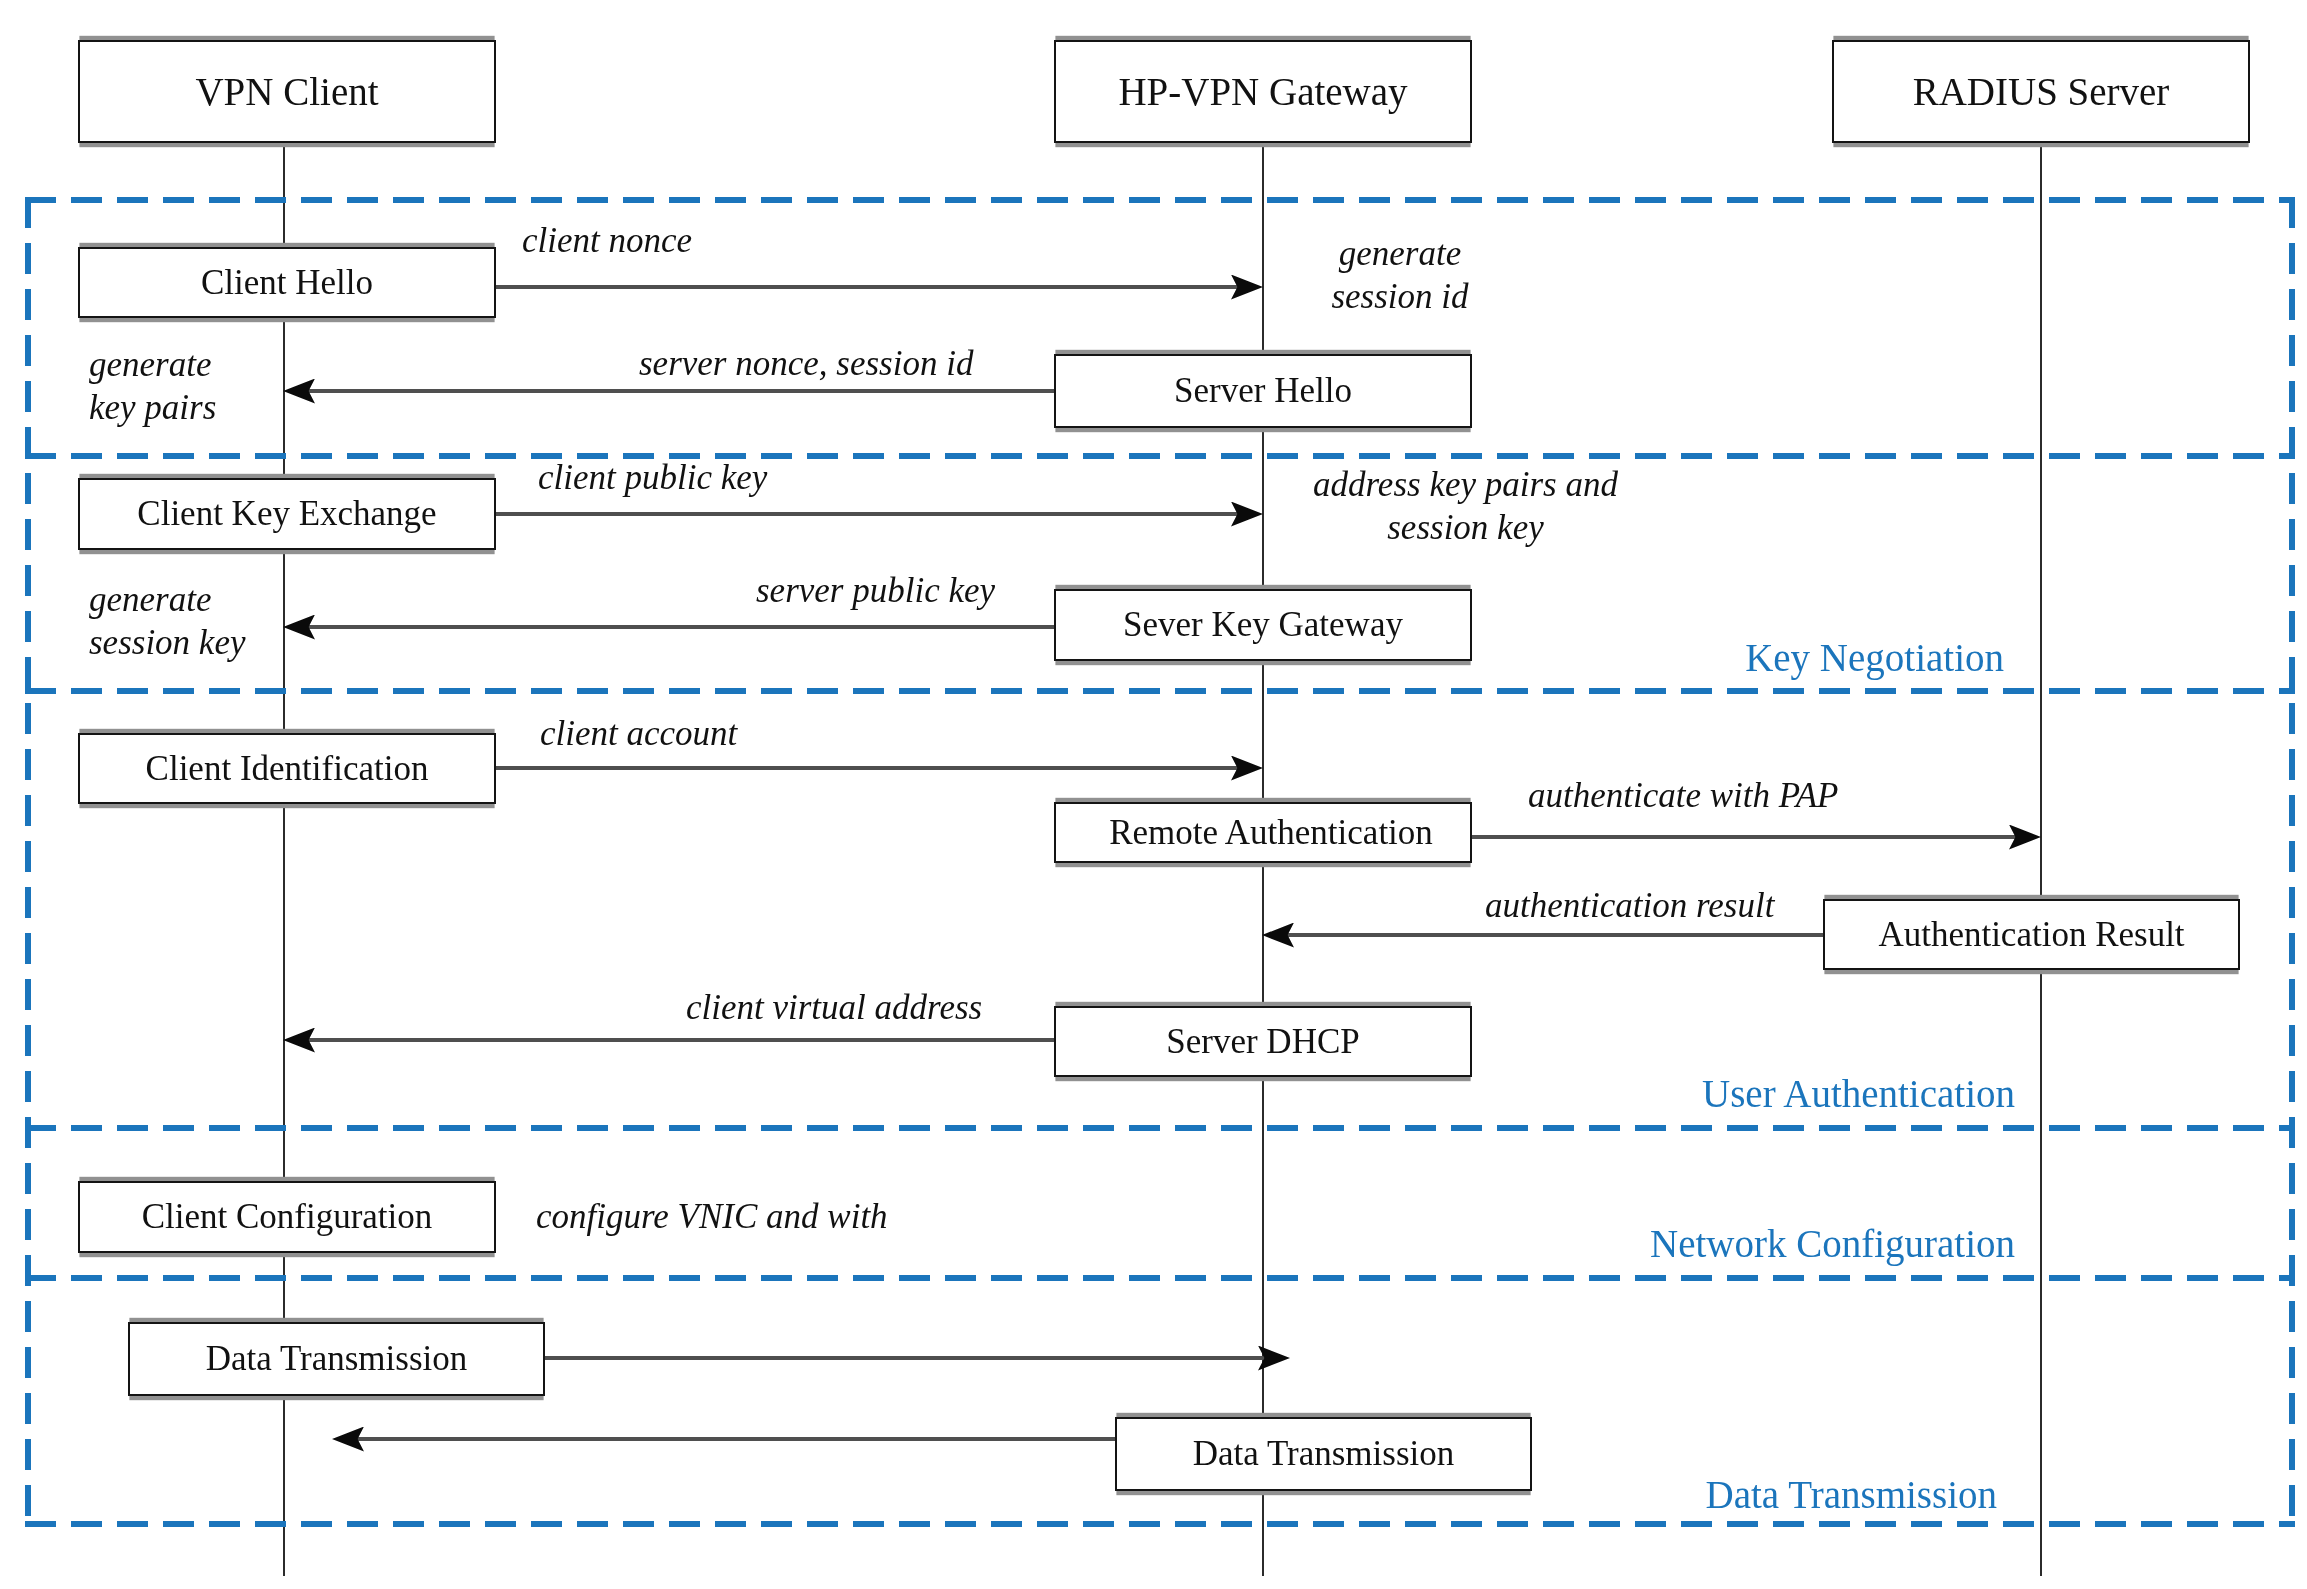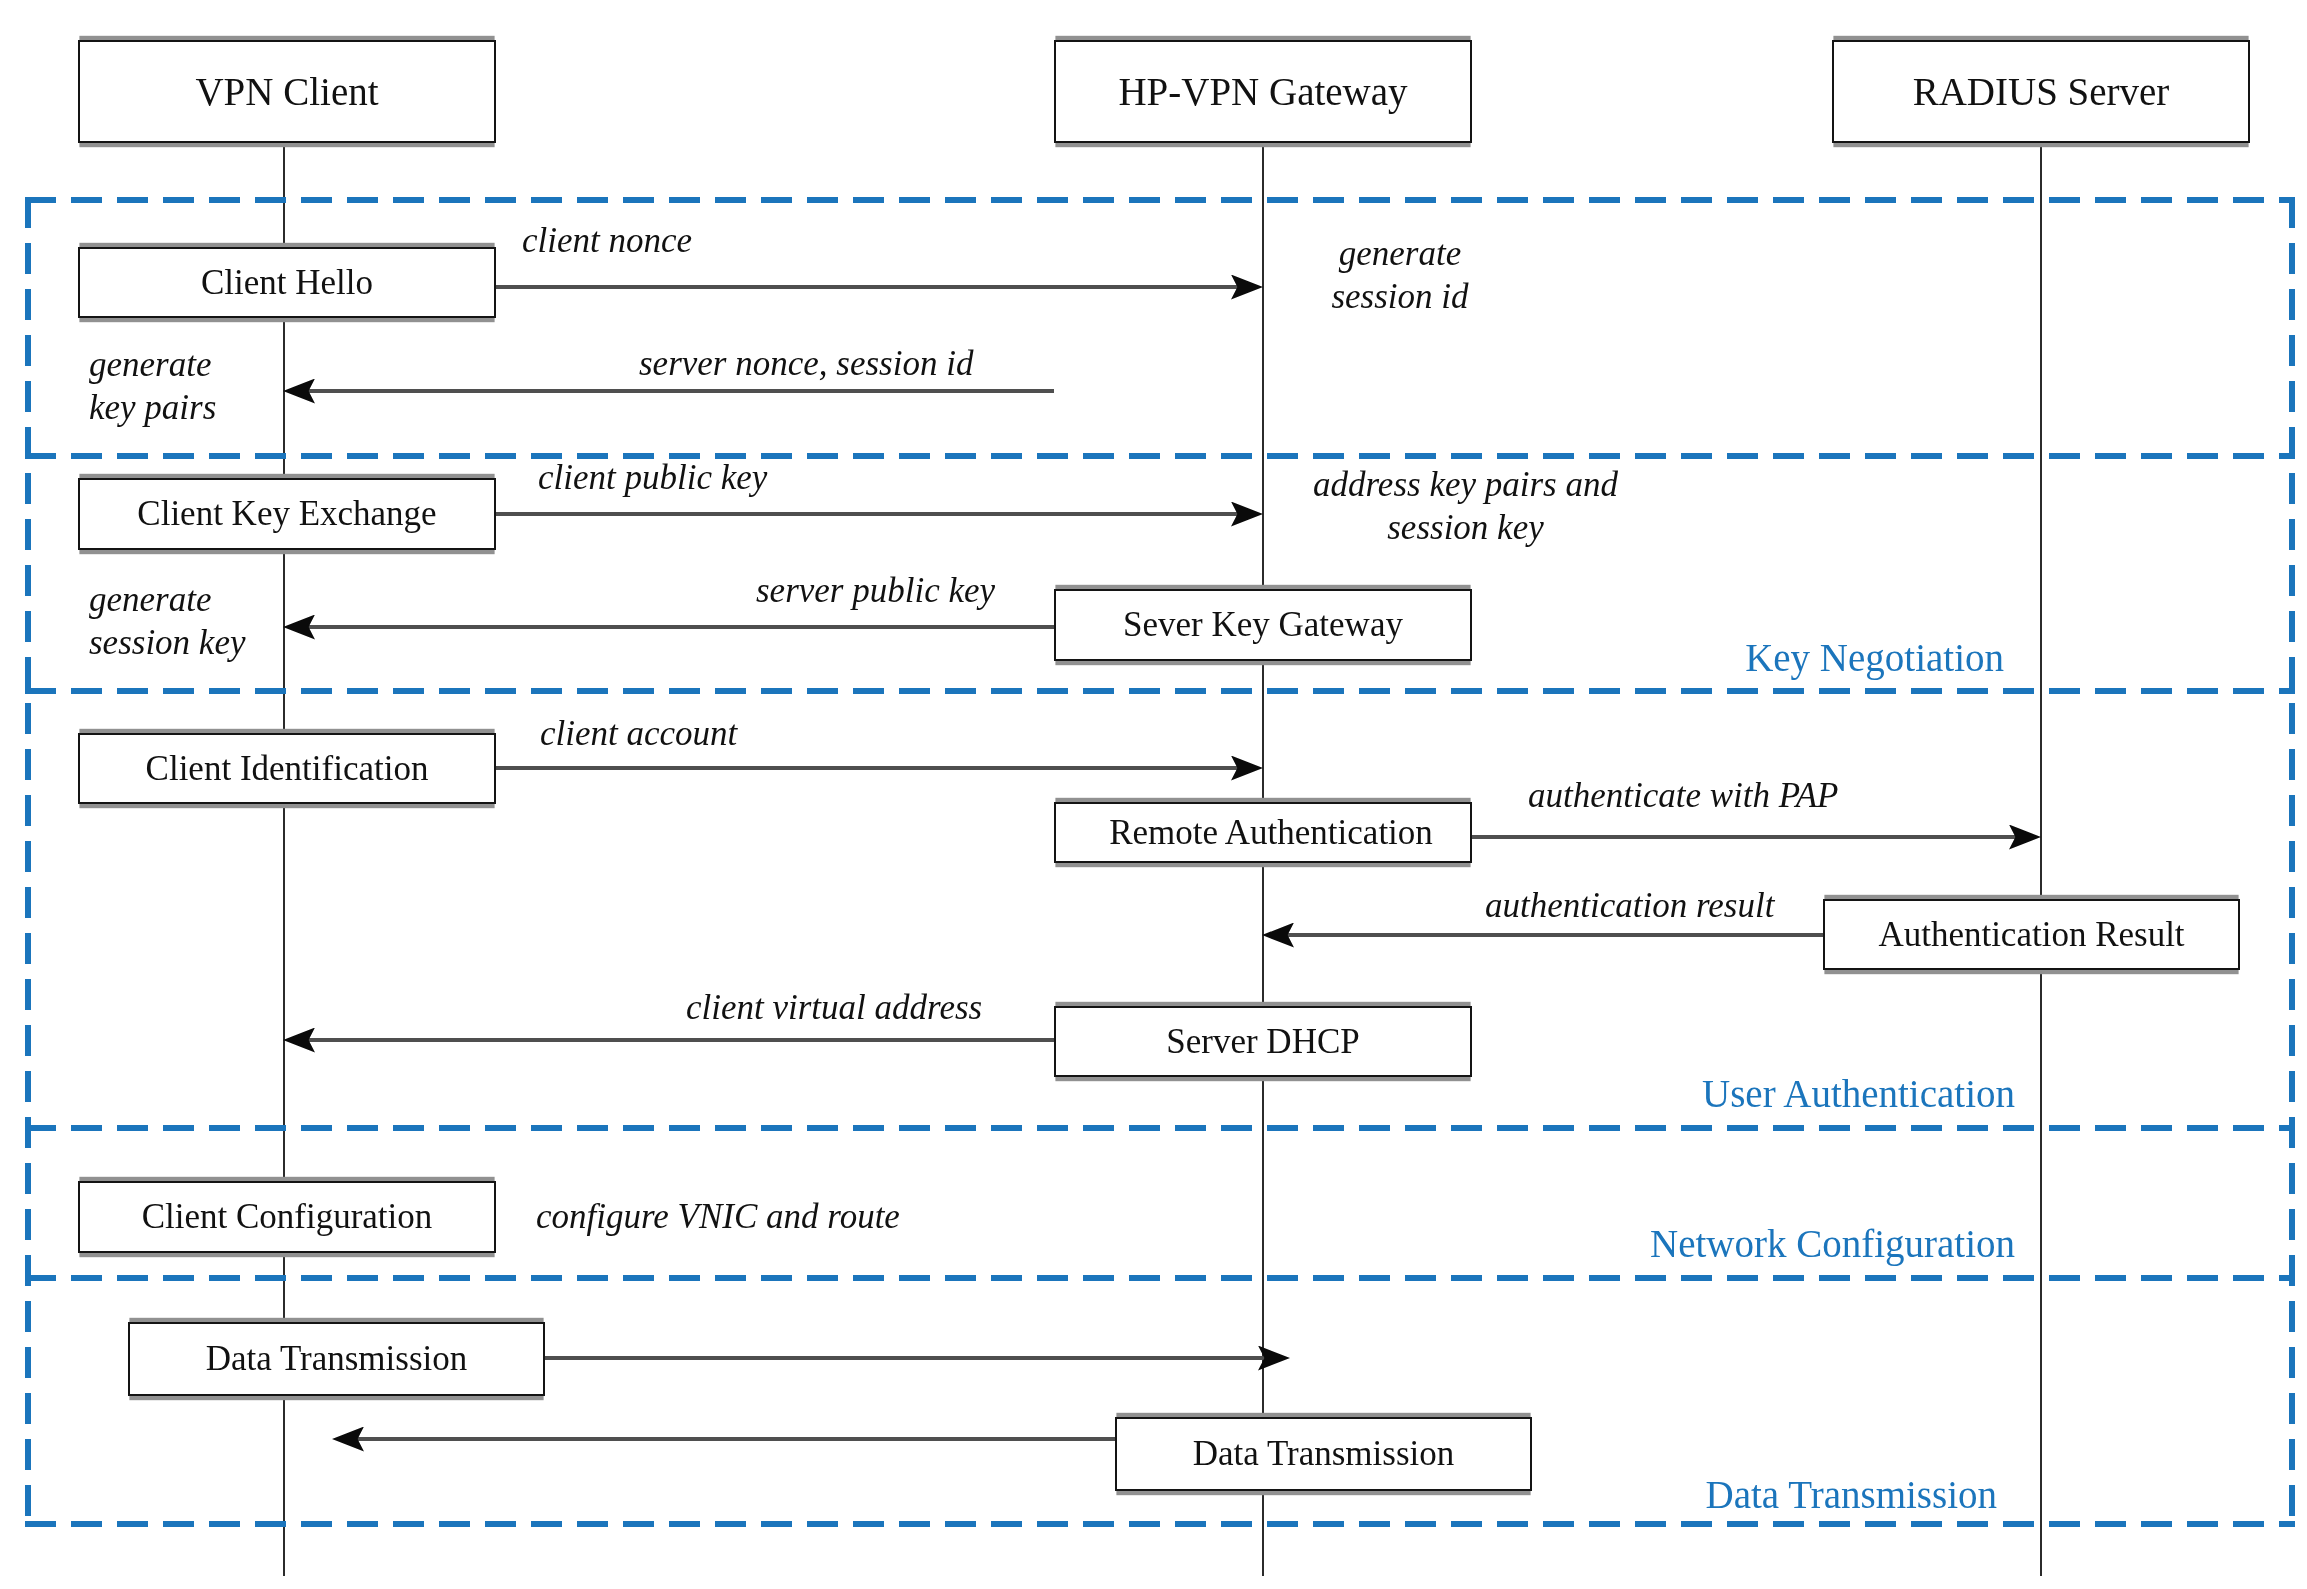--- a/index.html
+++ b/index.html
@@ -81,20 +81,21 @@
   </div>
   <div class="mlabel" style="left:522px;top:221px;">client nonce</div>
   <div class="note center" style="left:1306px;top:232px;width:188px;">generate session id</div>
 
   <div class="note" style="left:89px;top:343px;width:174px;">generate key pairs</div>
   <div class="mlabel" style="left:639px;top:344px;">server nonce, session id</div>
   <div class="arrow left" style="left:283px;top:391px;width:771px;">
     <i class="shaft"></i>
     <i class="head"></i>
   </div>
+  <div class="box" style="left:1054px;top:354px;width:418px;height:74px;">Server Hello</div>
 
   <div class="box" style="left:78px;top:478px;width:418px;height:72px;">Client Key Exchange</div>
   <div class="arrow right" style="left:496px;top:514px;width:767px;">
     <i class="shaft"></i>
     <i class="head"></i>
   </div>
   <div class="mlabel" style="left:538px;top:458px;">client public key</div>
   <div class="note center" style="left:1299px;top:463px;width:333px;">address key pairs and session key</div>
 
   <div class="note" style="left:89px;top:578px;width:194px;">generate session key</div>
@@ -127,21 +128,21 @@
   <div class="box" style="left:1823px;top:899px;width:417px;height:71px;">Authentication Result</div>
 
   <div class="mlabel" style="left:686px;top:988px;">client virtual address</div>
   <div class="arrow left" style="left:283px;top:1040px;width:771px;">
     <i class="shaft"></i>
     <i class="head"></i>
   </div>
   <div class="box" style="left:1054px;top:1006px;width:418px;height:71px;">Server DHCP</div>
 
   <div class="box" style="left:78px;top:1181px;width:418px;height:72px;">Client Configuration</div>
-  <div class="mlabel" style="left:536px;top:1197px;">configure VNIC and route</div>
+  <div class="mlabel" style="left:536px;top:1197px;">configure VNIC and with</div>
 
   <div class="box" style="left:128px;top:1322px;width:417px;height:74px;">Data Transmission</div>
   <div class="arrow right" style="left:545px;top:1358px;width:745px;">
     <i class="shaft"></i>
     <i class="head"></i>
   </div>
 
   <div class="arrow left" style="left:332px;top:1439px;width:783px;">
     <i class="shaft"></i>
     <i class="head"></i>

